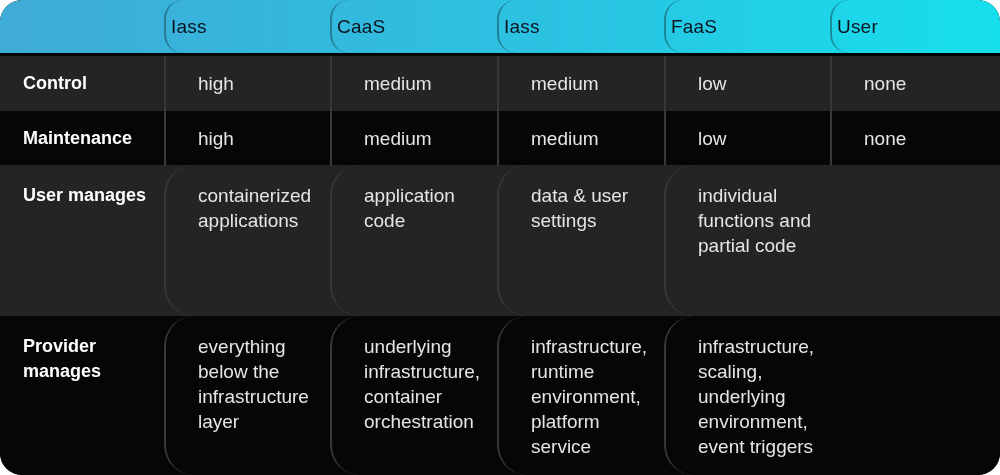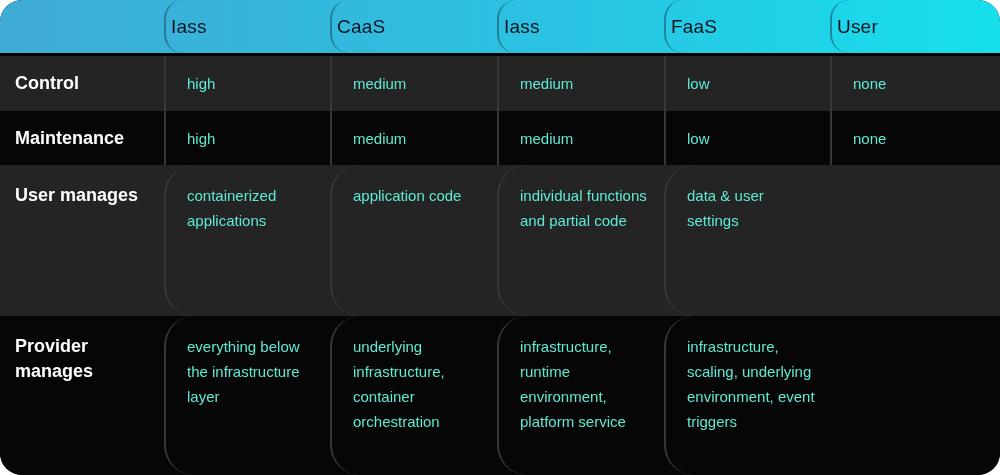--- a/index.html
+++ b/index.html
@@ -39,32 +39,32 @@
     letter-spacing: 0.2px;
     border-radius: 19px;
   }
   .trow-header .cell + .cell {
     border-left: 2px solid rgba(20, 50, 62, 0.45);
   }
   .row-a { background: #242424; }
   .row-b { background: #060606; }
   .trow-body .cell {
     display: flex;
-    padding-left: 21px;
+    padding-left: 32px;
     padding-right: 14px;
-    color: #5eead4;
-    font-size: 15px;
+    color: #e5e5e5;
+    font-size: 19px;
     line-height: 25px;
     font-weight: 400;
   }
   .trow-body .cell + .cell {
     border-left: 2px solid #353739;
   }
   .trow-body .cell.label {
-    padding-left: 15px;
+    padding-left: 23px;
     color: #FFFFFF;
     font-weight: 600;
     font-size: 18px;
   }
   .trow-center .cell { align-items: center; }
   .trow-top .cell { align-items: flex-start; padding-top: 18px; border-radius: 30px; }
 </style>
 </head>
 <body>
 
@@ -95,22 +95,22 @@
       <div class="cell">medium</div>
       <div class="cell">medium</div>
       <div class="cell">low</div>
       <div class="cell">none</div>
     </div>
 
     <div class="trow trow-body trow-top row-a">
       <div class="cell label">User manages</div>
       <div class="cell">containerized applications</div>
       <div class="cell">application code</div>
+      <div class="cell">data &amp; user settings</div>
       <div class="cell">individual functions and partial code</div>
-      <div class="cell">data &amp; user settings</div>
     </div>
 
     <div class="trow trow-body trow-top row-b">
       <div class="cell label">Provider manages</div>
       <div class="cell">everything below the infrastructure layer</div>
       <div class="cell">underlying infrastructure, container orchestration</div>
       <div class="cell">infrastructure, runtime environment, platform service</div>
       <div class="cell">infrastructure, scaling, underlying environment, event triggers</div>
     </div>
 

